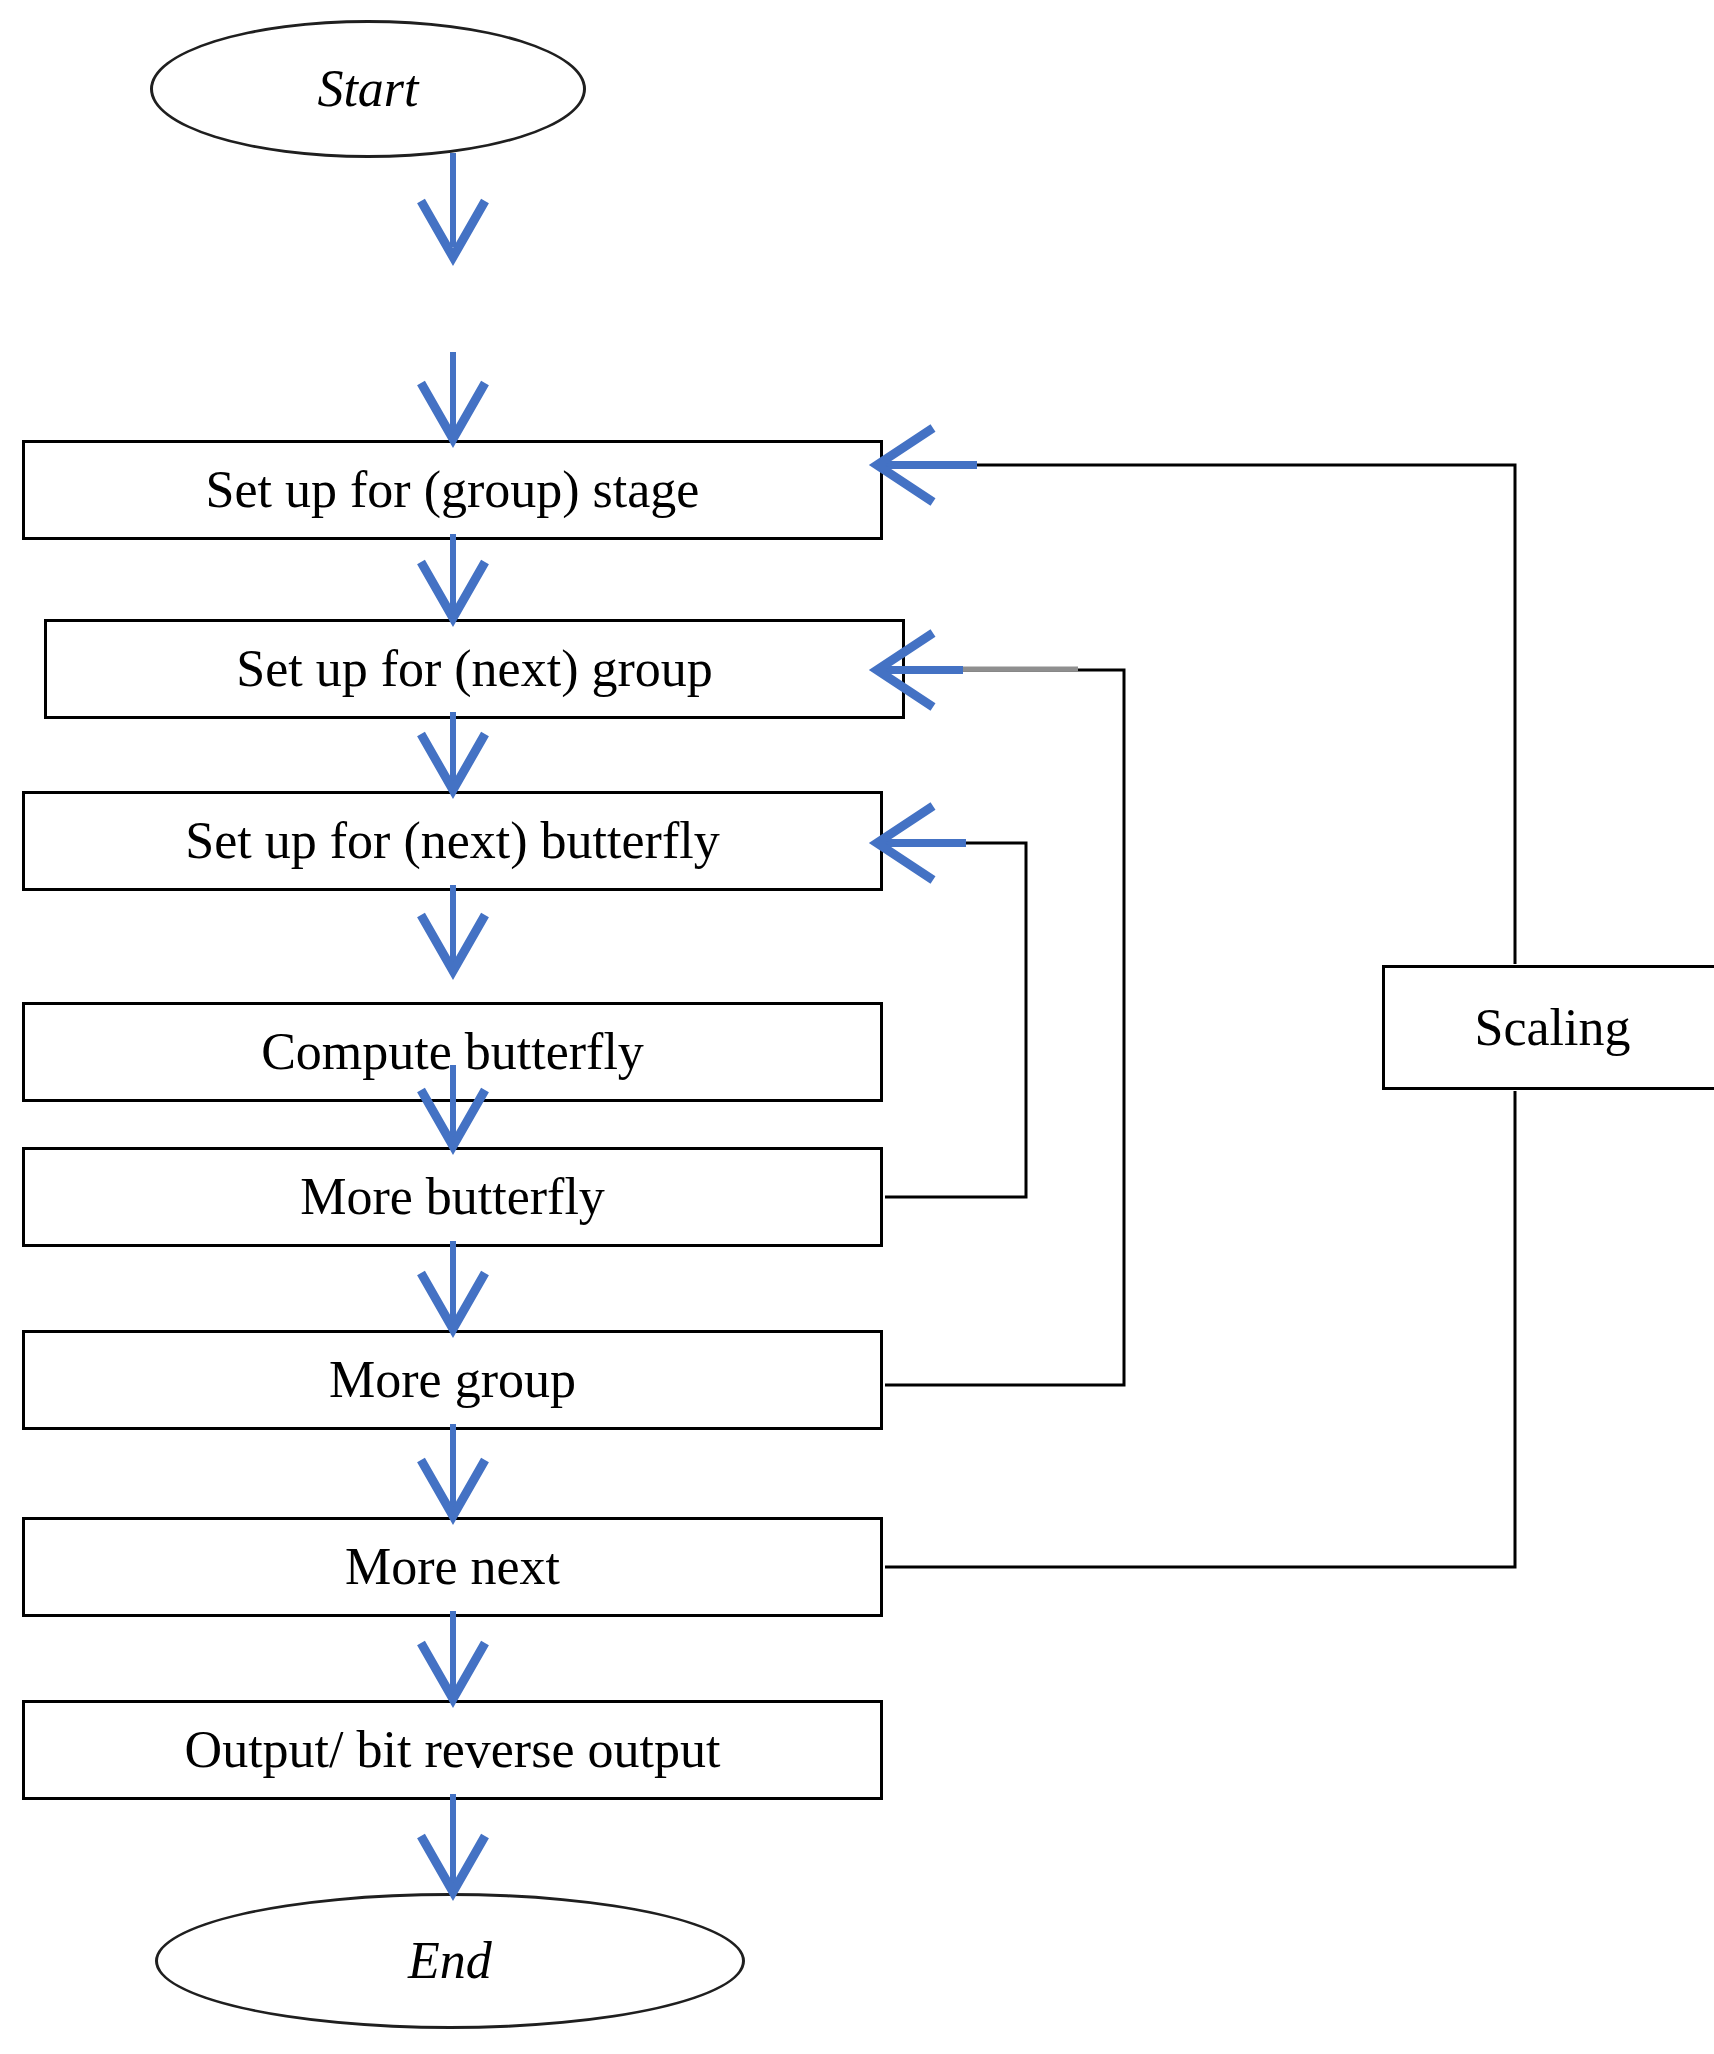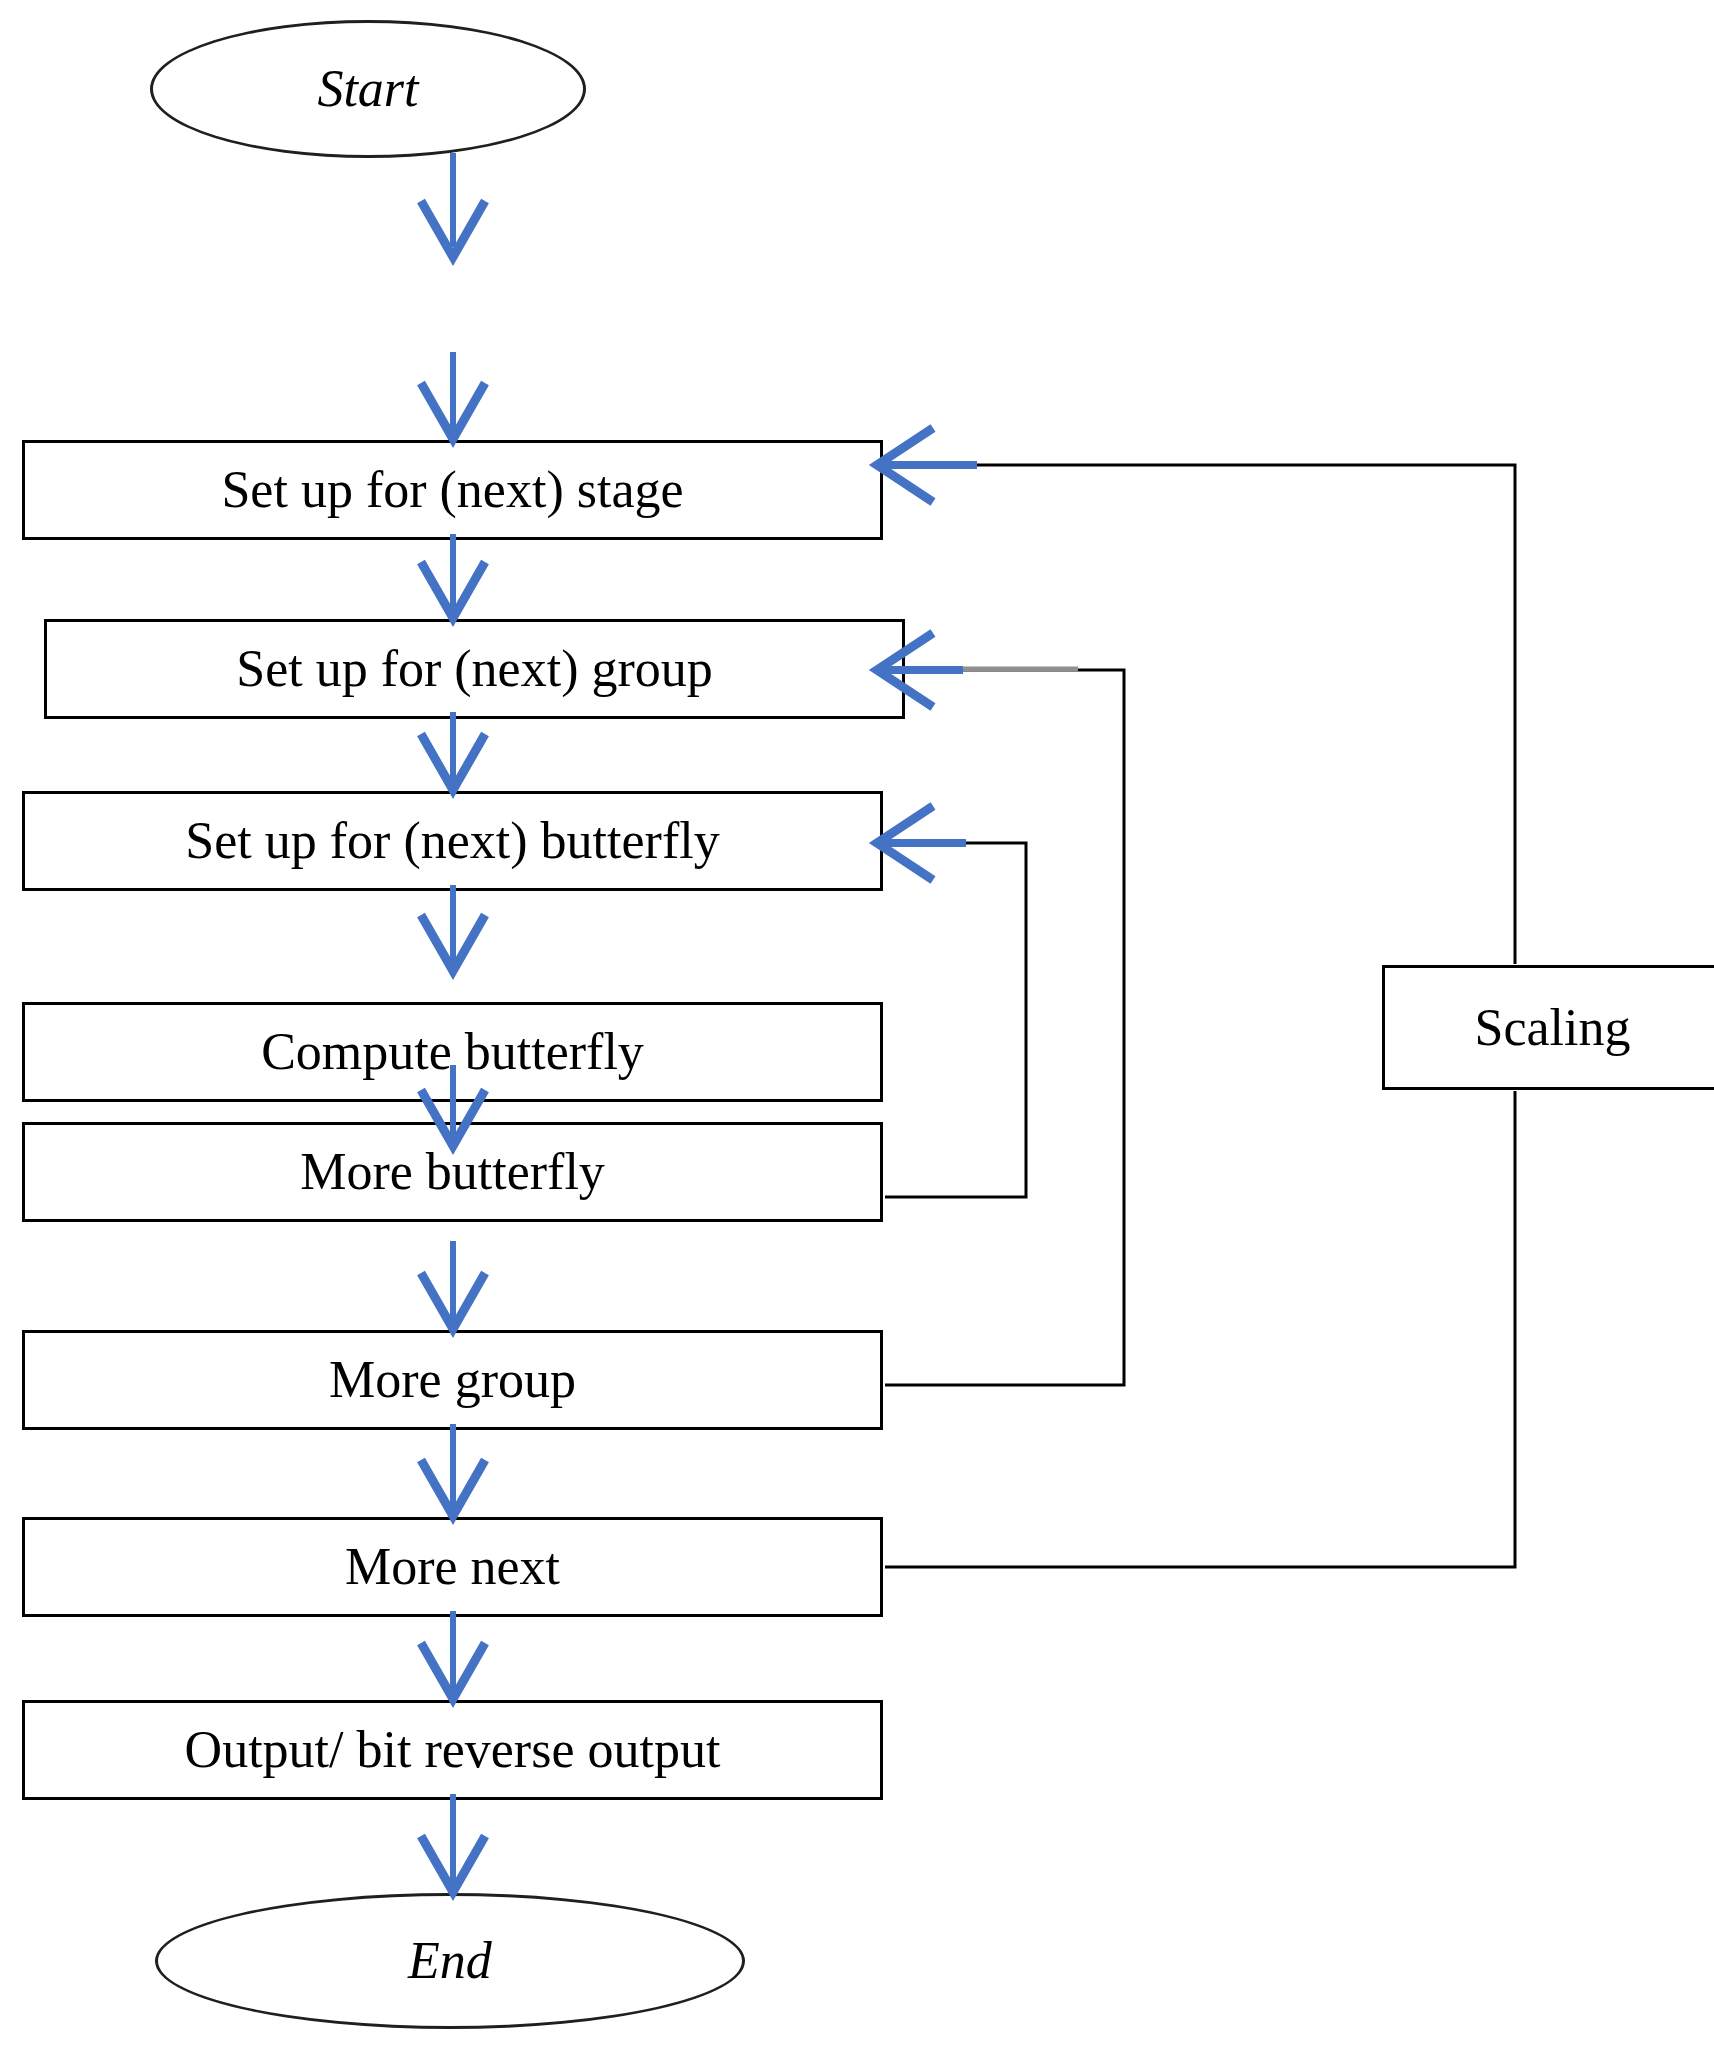--- a/index.html
+++ b/index.html
@@ -29,21 +29,21 @@
 
   
   .main-col { left: 22px; width: 861px; height: 100px; }
 
   #node-start           { left: 150px;  top: 20px;   width: 436px; height: 138px; }
   #node-bit-reverse     { top: 258px;  }
   #node-setup-stage     { top: 440px;  }
   #node-setup-group     { top: 619px; margin-left: 22px;  }
   #node-setup-butterfly { top: 791px;  }
   #node-compute         { top: 972px; margin-top: 30px;  }
-  #node-more-butterfly  { top: 1122px; }
+  #node-more-butterfly  { top: 1147px; }
   #node-more-group      { top: 1330px; }
   #node-more-stage      { top: 1517px; }
   #node-output          { top: 1700px; }
   #node-end             { left: 155px; top: 1893px; width: 590px; height: 136px; }
   #node-scaling         { left: 1362px; top: 965px; width: 341px; height: 125px; margin-left: 20px; }
 
   #wires {
     position: absolute;
     left: 0; top: 0;
     width: 1714px;
@@ -58,21 +58,21 @@
   .stub   { stroke: #4472C4; stroke-width: 8; fill: none; }
 </style>
 </head>
 <body>
 
 <div id="canvas">
 
   <div class="node ellipse" id="node-start">Start</div>
 
 
-  <div class="node rect main-col" id="node-setup-stage">Set up for (next) stage</div>
+  <div class="node rect main-col" id="node-setup-stage">Set up for (group) stage</div>
 
   <div class="node rect main-col" id="node-setup-group">Set up for (next) group</div>
 
   <div class="node rect main-col" id="node-setup-butterfly">Set up for (next) butterfly</div>
 
   <div class="node rect main-col" id="node-compute">Compute butterfly</div>
 
   <div class="node rect main-col" id="node-more-butterfly">More butterfly</div>
 
   <div class="node rect main-col" id="node-more-group">More group</div>

